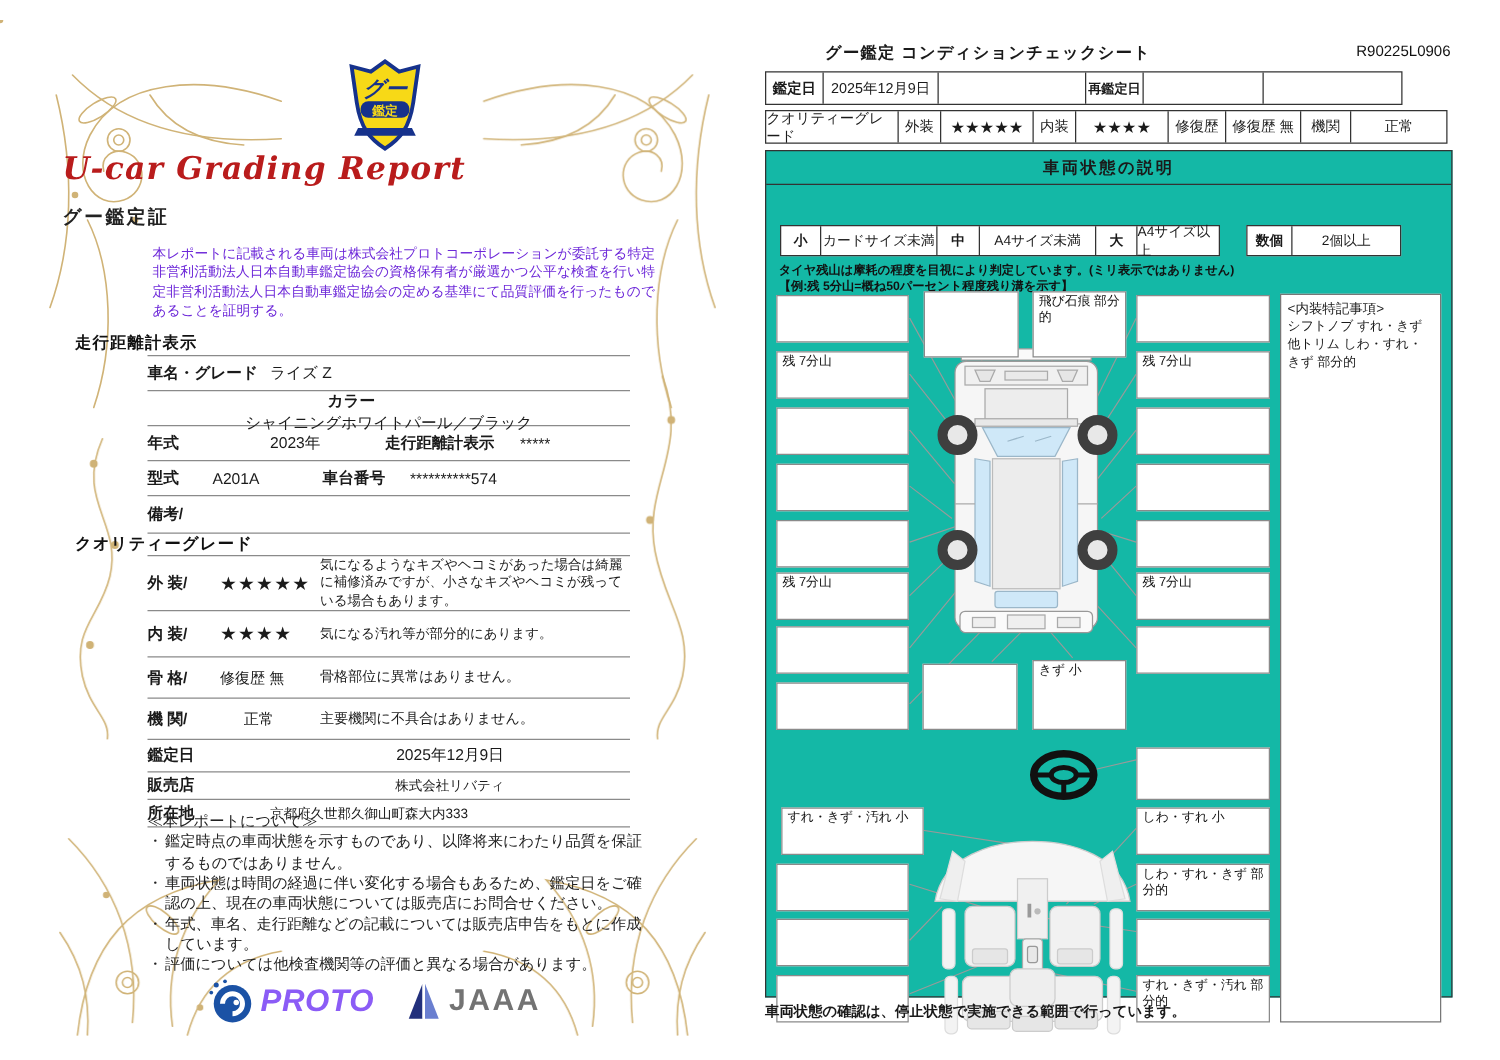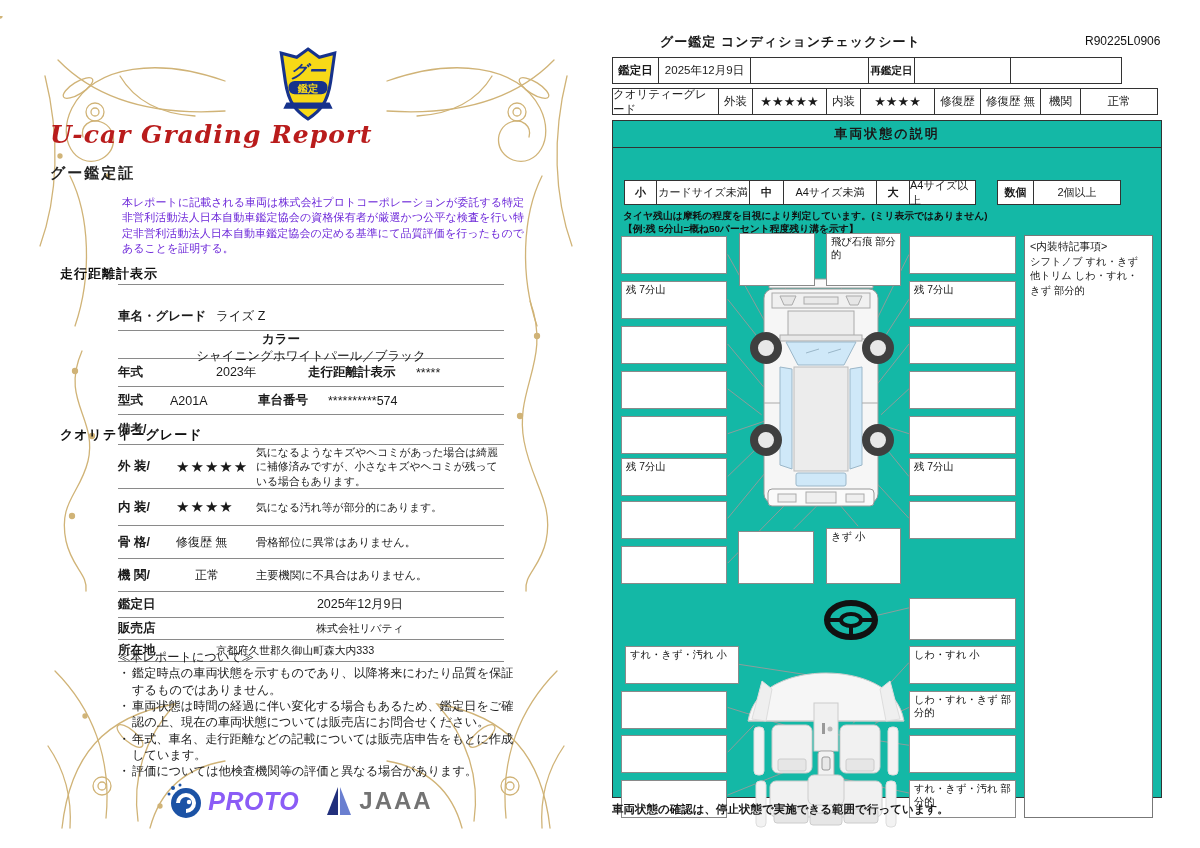--- a/index.html
+++ b/index.html
@@ -115,21 +115,21 @@
       <path d="M9,55 L51,55 L54,61 L6,61 Z" fill="#16328c"></path>
     </svg>
 
     <div class="abs cert-title center" style="left:50px;top:104px;width:520px;">U-car Grading Report</div>
     <div class="abs cert-sub center" style="left:50px;top:148px;width:520px;">グー鑑定証</div>
     <div class="abs cert-intro serif" style="left:122px;top:179px;width:402px;">本レポートに記載される車両は株式会社プロトコーポレーションが委託する特定非営利活動法人日本自動車鑑定協会の資格保有者が厳選かつ公平な検査を行い特定非営利活動法人日本自動車鑑定協会の定める基準にて品質評価を行ったものであることを証明する。</div>
 
     <div class="abs sec-head center" style="left:60px;top:249px;width:460px;">走行距離計表示</div>
 
     <div class="abs ltable" style="left:118px;top:268px;width:386px;">
-      <div class="lrow" style="height:28px;margin-top:18px;">
+      <div class="lrow" style="height:28px;">
         <span class="lab" style="width:98px;">車名・グレード</span>
         <span>ライズ Z</span>
       </div>
       <div class="lrow" style="height:28px;flex-direction:column;">
         <span class="lab" style="width:98px;">カラー</span>
         <span>シャイニングホワイトパール／ブラック</span>
       </div>
       <div class="lrow" style="height:28px;">
         <span class="lab" style="width:98px;">年式</span>
         <span style="width:92px;">2023年</span>

